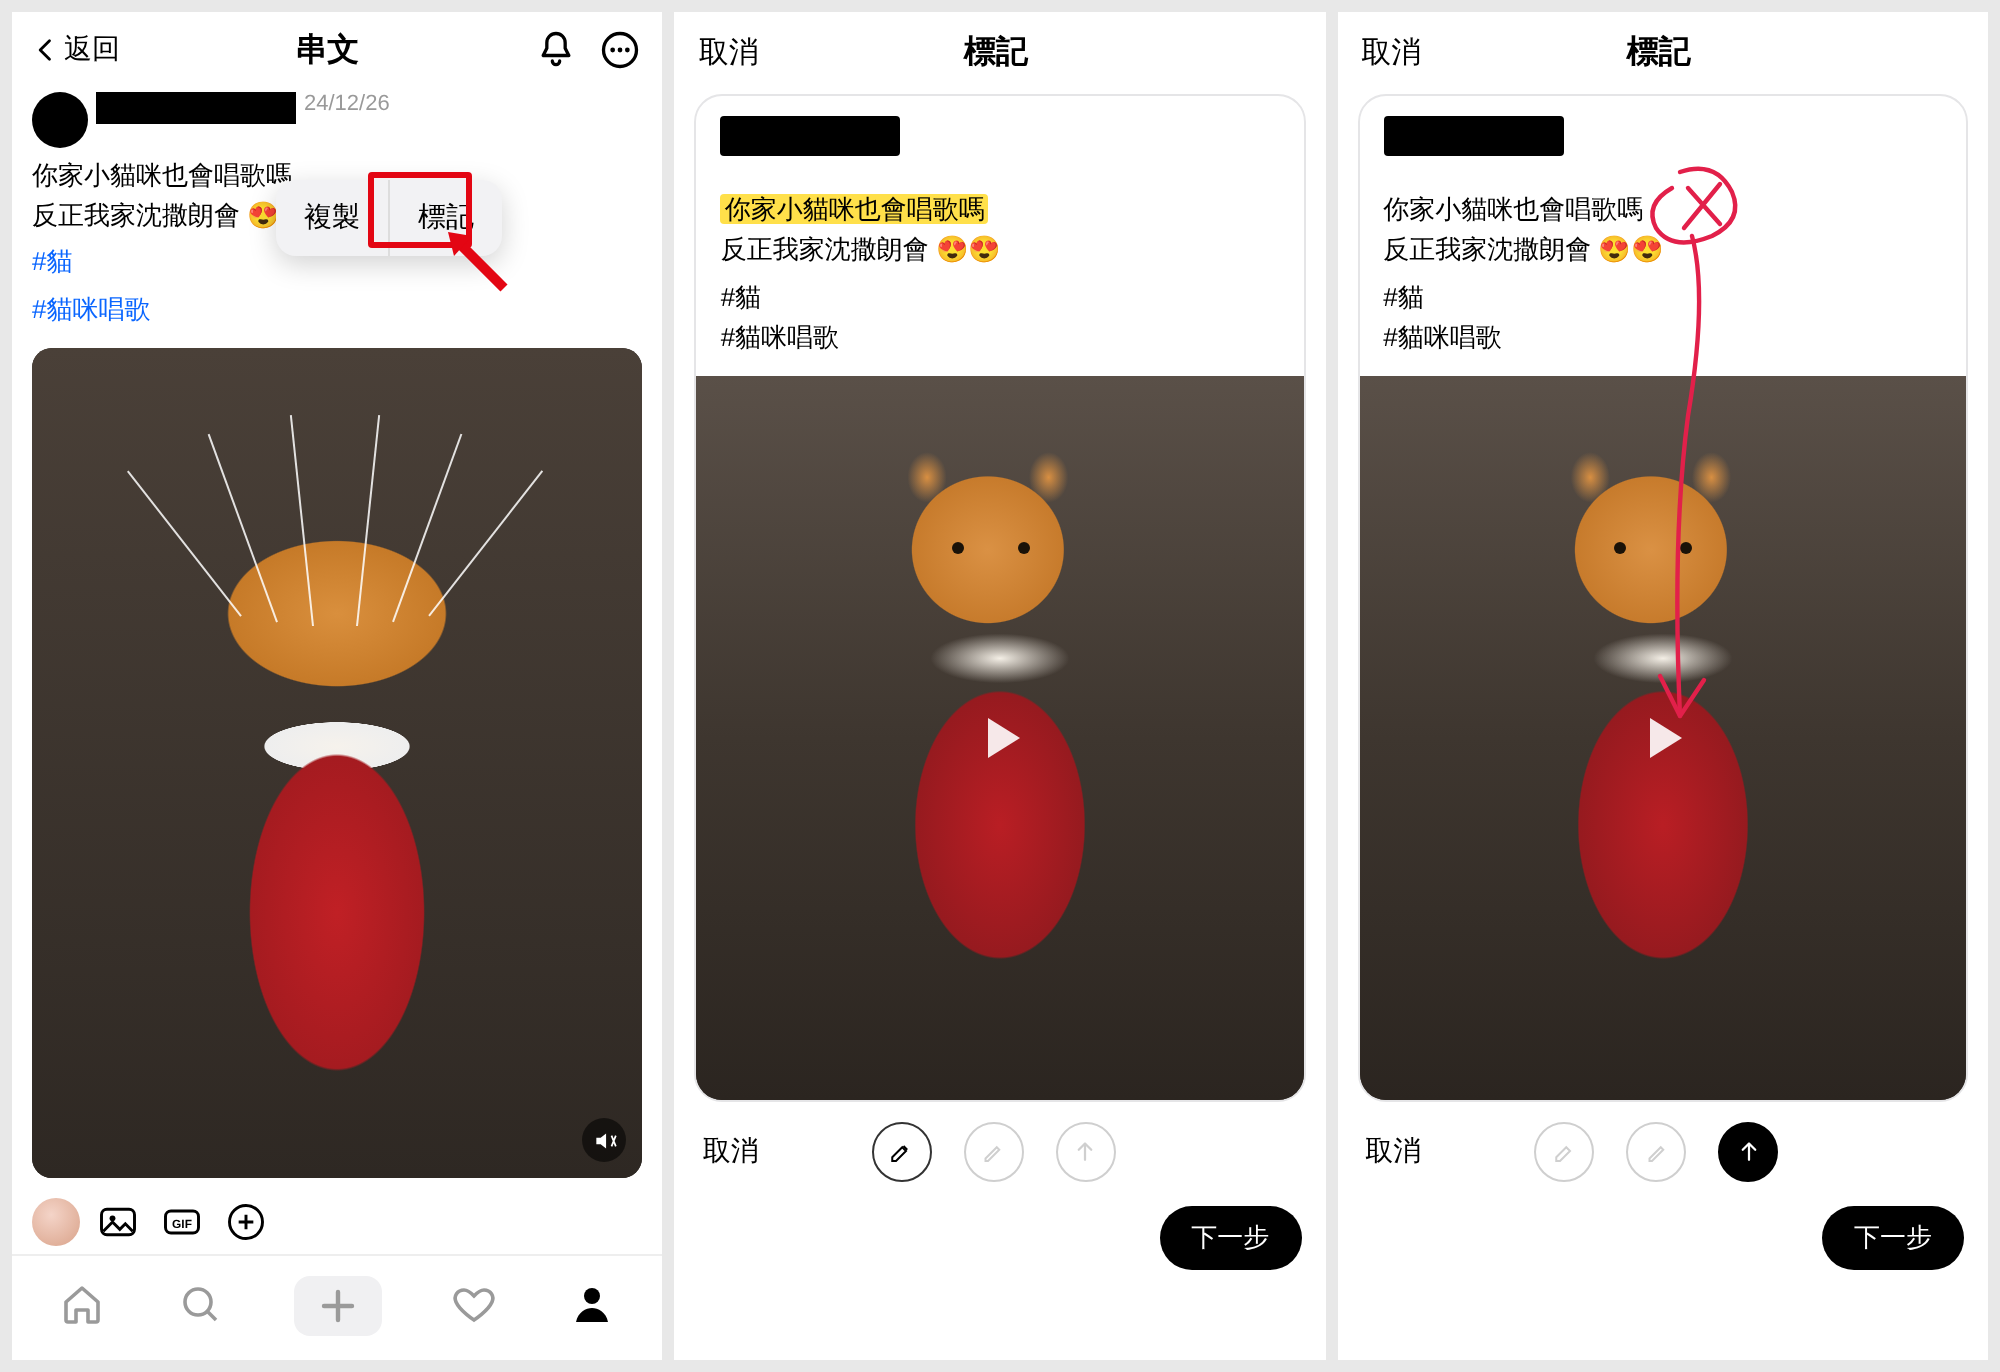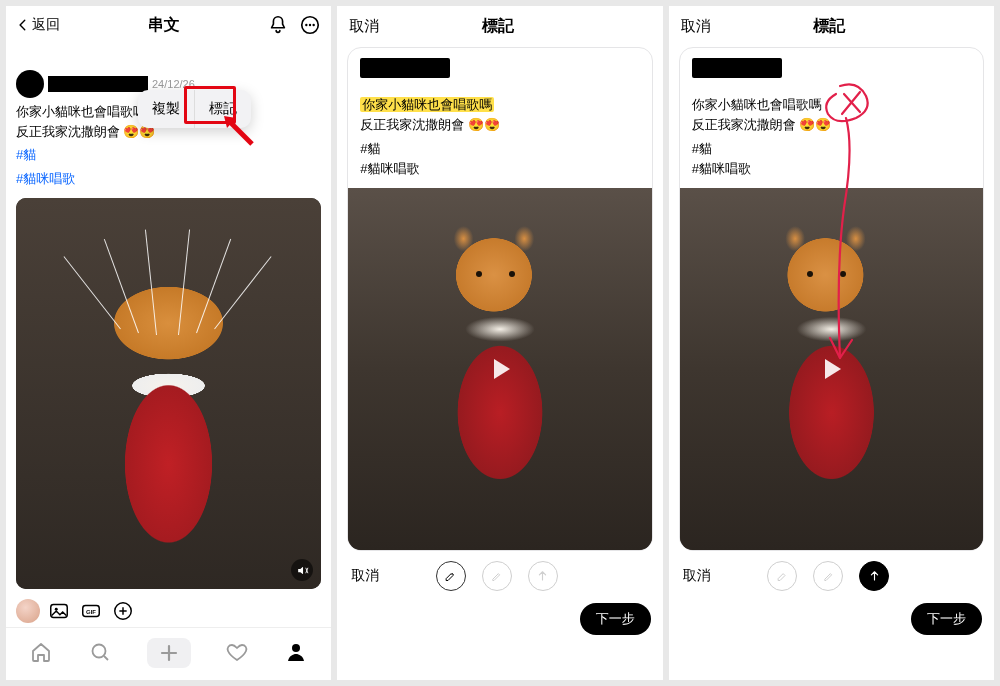--- a/index.html
+++ b/index.html
@@ -32,21 +32,21 @@
   }
   .s1-back { display:flex; align-items:center; gap:2px; font-size:14px; }
   .s1-title-wrap { text-align:center; flex:1; }
   .s1-title { font-weight:700; font-size:16px; }
   .s1-sub { font-size:10px; color:#888; }
   .s1-hright { display:flex; gap:10px; align-items:center; }
   .icon-btn { width:22px; height:22px; display:flex; align-items:center; justify-content:center; }
   .icon-btn svg { width:22px; height:22px; }
 
   .s1-post { padding: 6px 10px 0 10px; }
-  .s1-author-row { display:flex; align-items:center; gap:4px;margin-top:24px; }
+  .s1-author-row { display:flex; gap:4px; }
   .blk { background:#000; border-radius:2px; }
   .s1-author-name { width:100px; height:16px; background:#000; }
   .s1-date { font-size:11px; color:#999; }
 
   .s1-content { padding:4px 10px; line-height:1.5; font-size:13px; }
   .emoji { font-size:13px; }
   .hashtags { color:#0a66ff; margin-top:4px; }
 
   .s1-imgwrap { margin:6px 10px 4px 10px; border-radius:10px; overflow:hidden; position:relative; flex:1; min-height:370px; background:#2a2520; }
   .cat-topdown {

